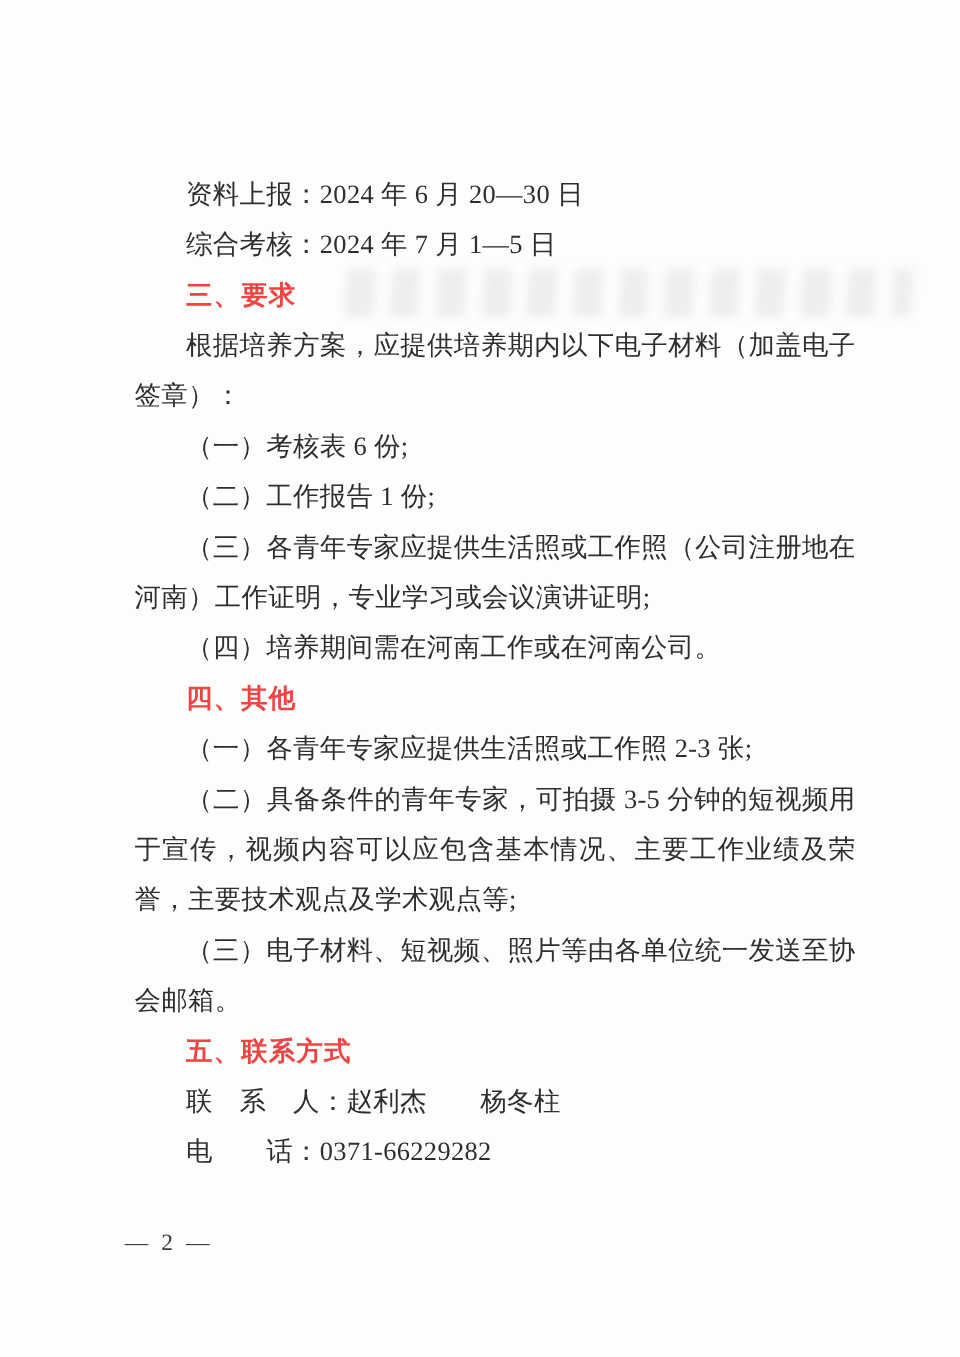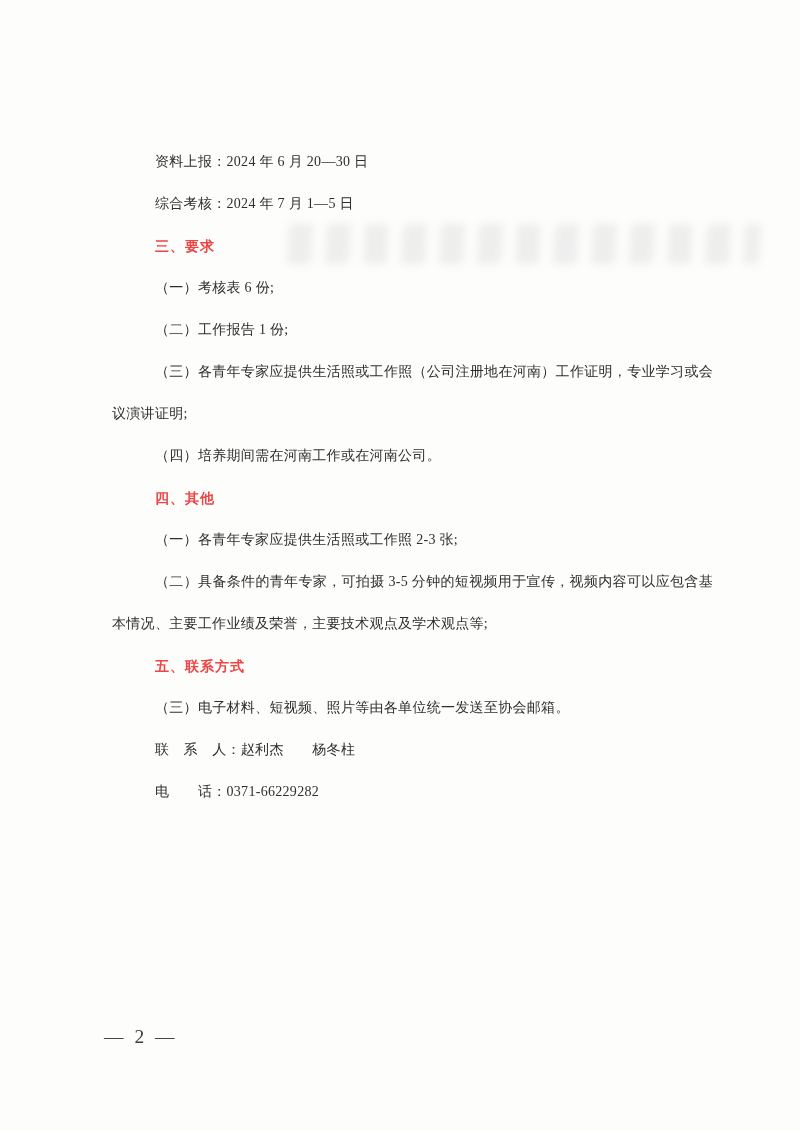--- a/index.html
+++ b/index.html
@@ -31,21 +31,21 @@
     filter: blur(4px);
     opacity: 0.22;
     transform: skewX(-3deg);
     pointer-events: none;
   }
   .content {
     position: absolute;
     top: 141px;
     left: 112px;
     width: 601px;
-    font-size: 14px;
+    font-size: 22px;
     line-height: 42px;
     text-align: justify;
     text-justify: inter-character;
   }
   .ln {
     margin: 0;
     text-indent: 43px;
     letter-spacing: 0.3px;
   }
   .heading {
@@ -69,28 +69,29 @@
 <body>
 
 <div class="page">
 
   <div class="bleed-band"></div>
 
   <main class="content">
     <p class="ln">资料上报：2024 年 6 月 20—30 日</p>
     <p class="ln">综合考核：2024 年 7 月 1—5 日</p>
     <p class="ln heading">三、要求</p>
+    <p class="ln">根据培养方案，应提供培养期内以下电子材料（加盖电子签章）：</p>
     <p class="ln">（一）考核表 6 份;</p>
     <p class="ln">（二）工作报告 1 份;</p>
     <p class="ln">（三）各青年专家应提供生活照或工作照（公司注册地在河南）工作证明，专业学习或会议演讲证明;</p>
     <p class="ln">（四）培养期间需在河南工作或在河南公司。</p>
     <p class="ln heading">四、其他</p>
     <p class="ln">（一）各青年专家应提供生活照或工作照 2-3 张;</p>
     <p class="ln">（二）具备条件的青年专家，可拍摄 3-5 分钟的短视频用于宣传，视频内容可以应包含基本情况、主要工作业绩及荣誉，主要技术观点及学术观点等;</p>
+    <p class="ln">（三）电子材料、短视频、照片等由各单位统一发送至协会邮箱。</p>
     <p class="ln heading">五、联系方式</p>
-    <p class="ln">（三）电子材料、短视频、照片等由各单位统一发送至协会邮箱。</p>
     <p class="ln">联　系　人：赵利杰　　杨冬柱</p>
     <p class="ln">电　　话：0371-66229282</p>
   </main>
 
   <div class="footer">— 2 —</div>
 
 </div>
 
 </body></html>

